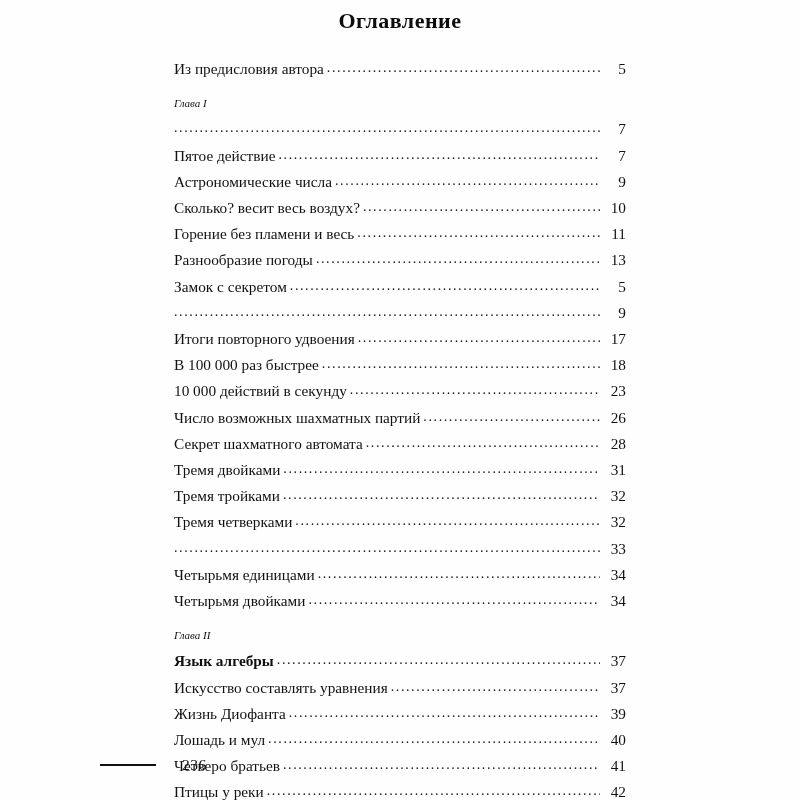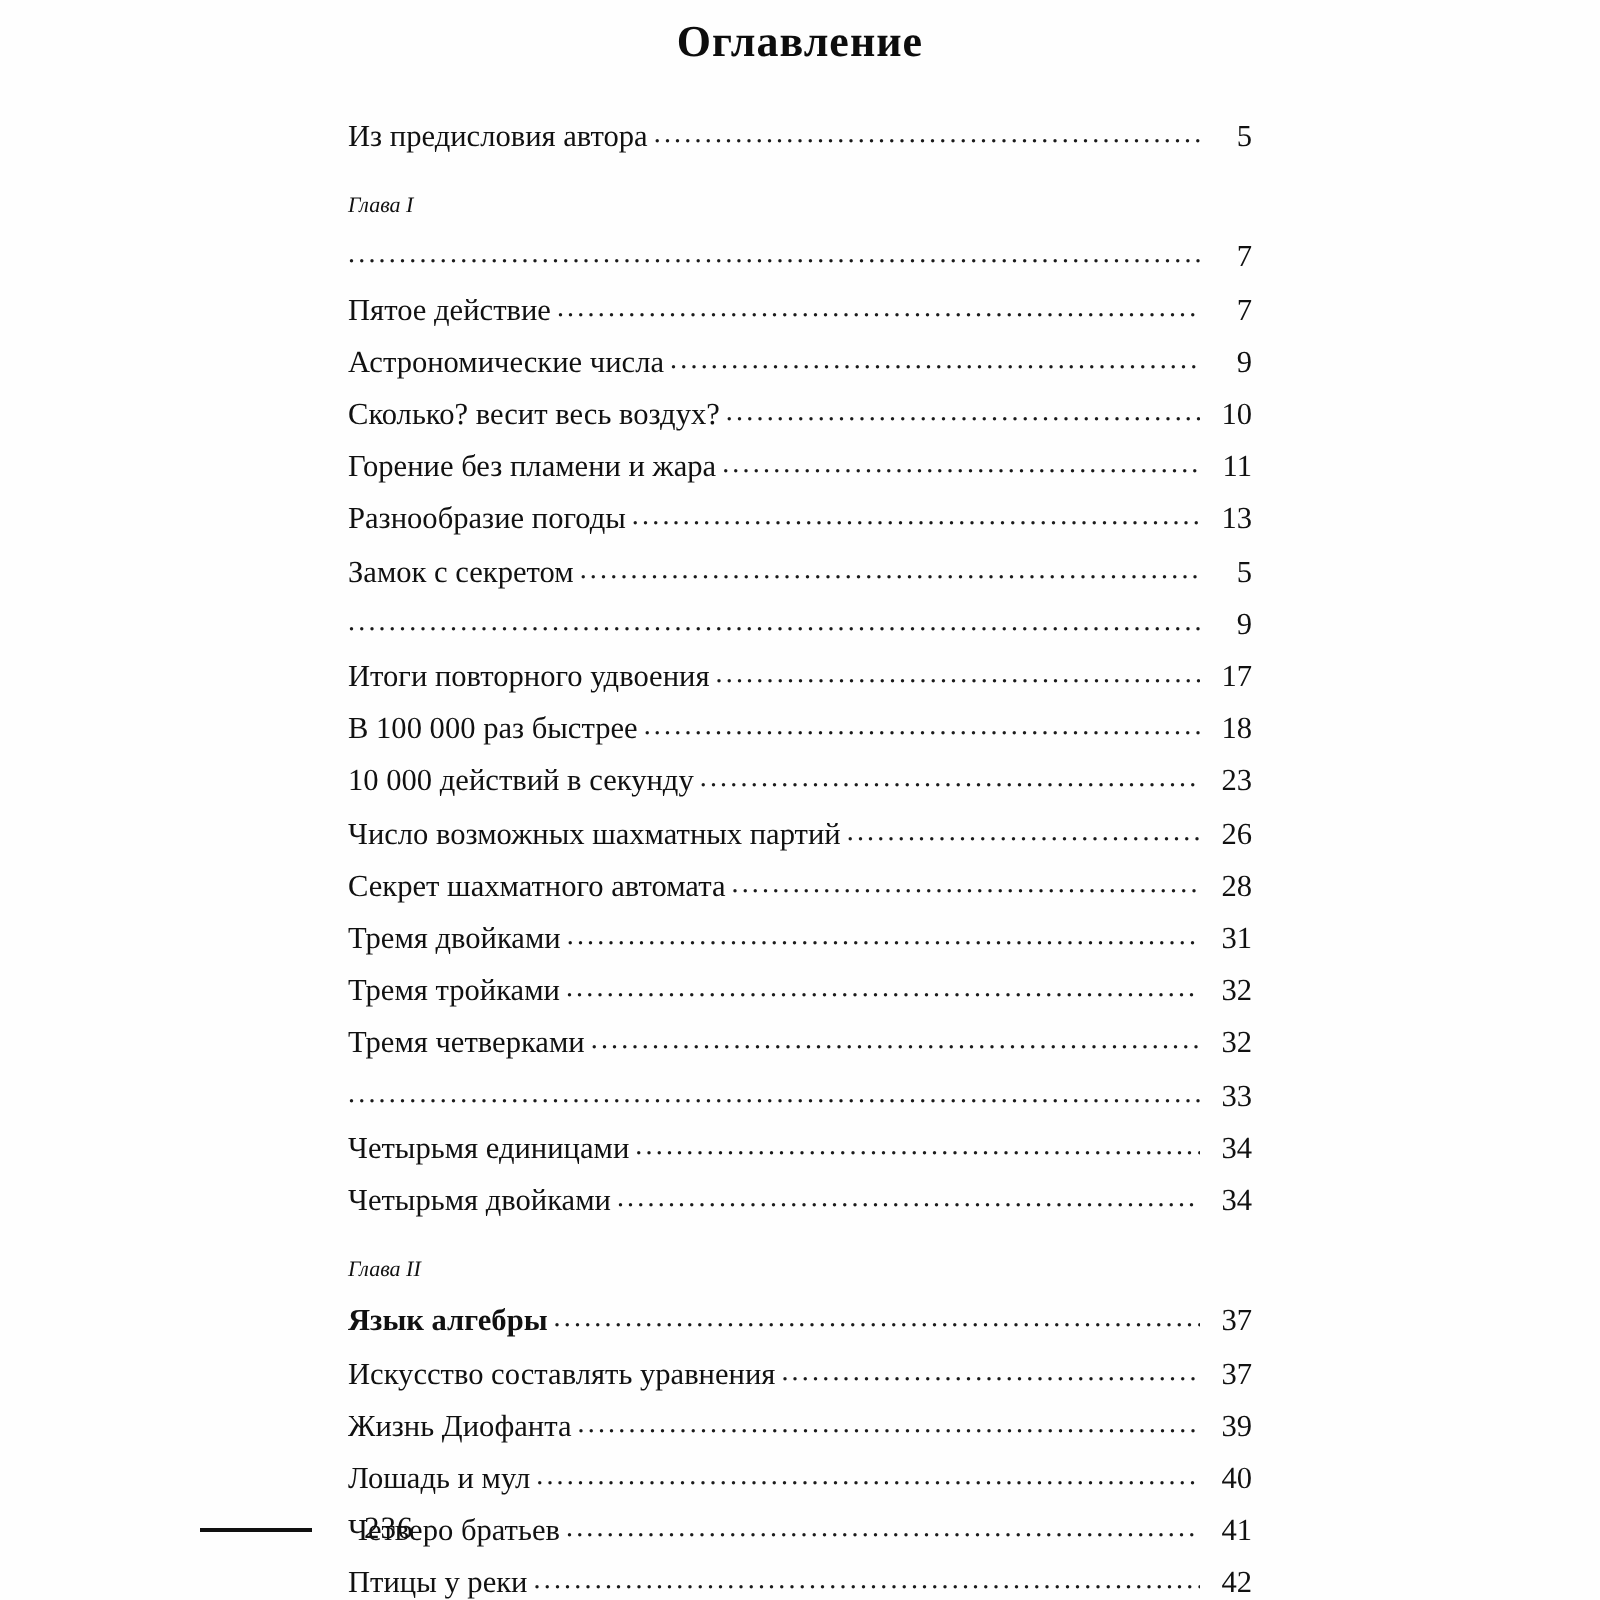--- a/index.html
+++ b/index.html
@@ -115,21 +115,21 @@
         <span class="label">Астрономические числа</span>
         <span class="dots">.........................................................................................</span>
         <span class="page-no">9</span>
       </div>
       <div class="entry">
         <span class="label">Сколько? весит весь воздух?</span>
         <span class="dots">.........................................................................................</span>
         <span class="page-no">10</span>
       </div>
       <div class="entry">
-        <span class="label">Горение без пламени и жара</span>
+        <span class="label">Горение без пламени и весь</span>
         <span class="dots">.........................................................................................</span>
         <span class="page-no">11</span>
       </div>
       <div class="entry">
         <span class="label">Разнообразие погоды</span>
         <span class="dots">.........................................................................................</span>
         <span class="page-no">13</span>
       </div>
       <div class="entry">
         <span class="label">Замок с секретом</span>

